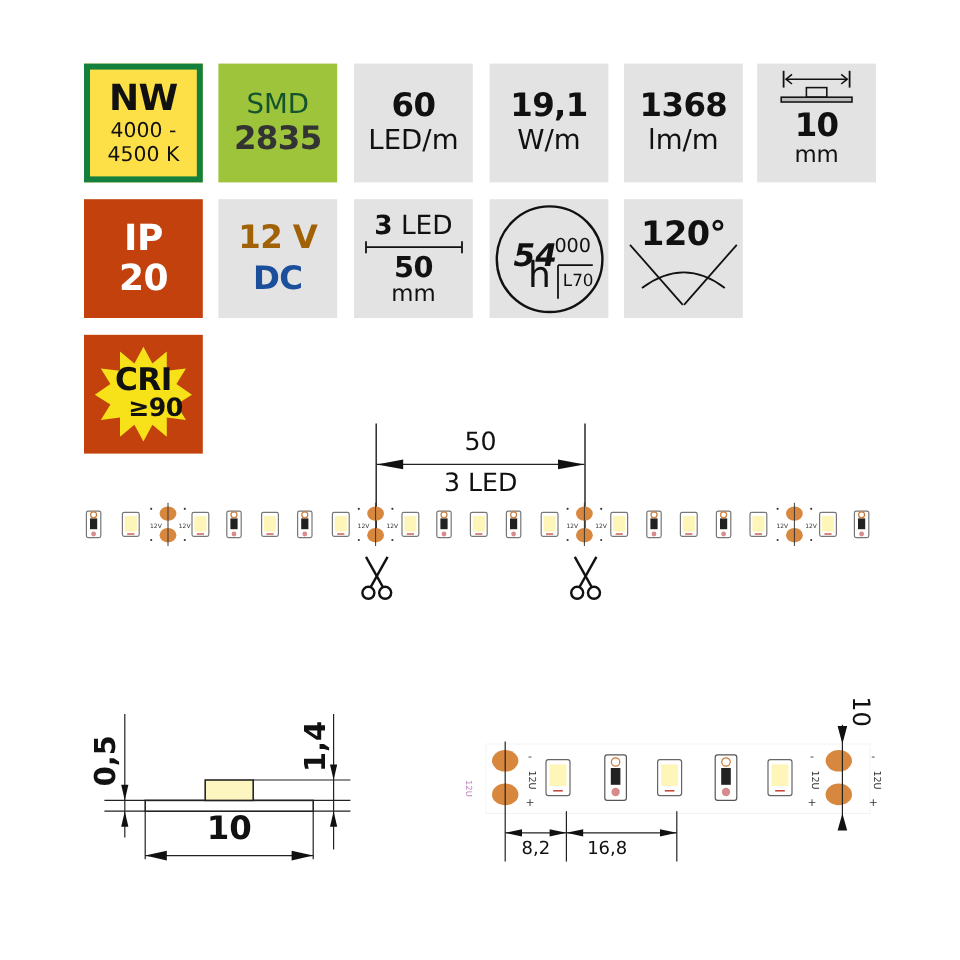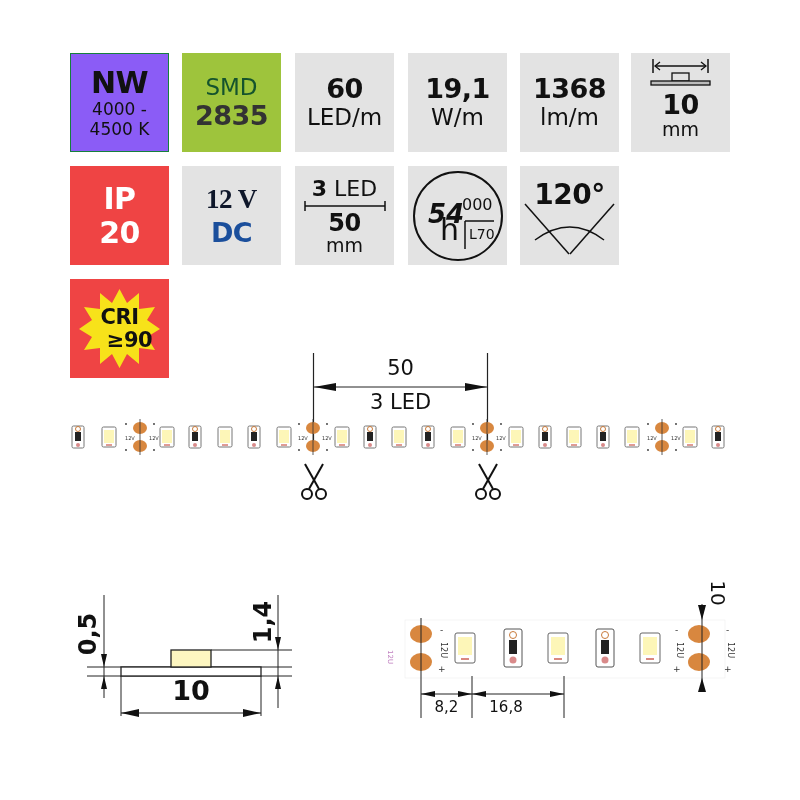--- a/index.html
+++ b/index.html
@@ -1,20 +1,20 @@
 <!DOCTYPE html>
 <html><head>
 <meta charset="utf-8">
 <style>
   html, body { margin:0; padding:0; background:#ffffff; }
   body { width:800px; height:800px; position:relative; overflow:hidden; font-family:"DejaVu Sans", sans-serif; color:#111; }
   .box { position:absolute; width:99px; height:99px; box-sizing:border-box; display:flex; flex-direction:column; align-items:center; justify-content:center; text-align:center; background:#e3e3e3; }
-  .box.white { background:#8b5cf6; border:1px solid #15803d; }
+  .box.white { background:#fde047; border:5px solid #15803d; }
   .box.green { background:#9ec43c; }
-  .box.dgray { background:#ef4444; }
+  .box.dgray { background:#c2410c; }
   .t-big { font-weight:bold; font-size:27px; line-height:30px; letter-spacing:-0.5px; }
   .t-reg { font-size:23px; line-height:27px; }
   .t-sm  { font-size:17px; line-height:20px; }
   .t-mm  { font-size:19px; line-height:20px; }
   .abs { position:absolute; }
   svg { position:absolute; overflow:visible; }
 </style>
 </head>
 <body>
 
@@ -57,21 +57,21 @@
   <div class="t-big" style="margin-top:-2px;line-height:28px;">10</div>
   <div class="t-mm">mm</div>
 </div>
 
 <div class="box dgray" style="left:70px;top:166px;">
   <div class="t-big" style="color:#fff;font-size:30px;line-height:34px;">IP</div>
   <div class="t-big" style="color:#fff;font-size:30px;line-height:34px;">20</div>
 </div>
 
 <div class="box" style="left:182px;top:166px;">
-  <div class="t-big" style="color:#0f172a;line-height:34px;font-family:Liberation Serif, serif;">12 V</div>
+  <div class="t-big" style="color:#a16207;line-height:34px;">12 V</div>
   <div class="t-big" style="color:#1b4f9c;line-height:34px;">DC</div>
 </div>
 
 <div class="box" style="left:295px;top:166px;">
   <div style="font-size:22px;line-height:24px;">
     <b>3</b>
     <span>LED</span>
   </div>
   <svg width="82" height="10" style="position:relative;">
     <line x1="1" y1="0" x2="1" y2="10" stroke="#111" stroke-width="1.5"></line>
@@ -100,21 +100,21 @@
     <line x1="5" y1="38" x2="49" y2="88" stroke="#111" stroke-width="1.5"></line>
     <line x1="94" y1="38" x2="50" y2="88" stroke="#111" stroke-width="1.5"></line>
     <path d="M15,74 Q50,48 84,74" fill="none" stroke="#111" stroke-width="1.5"></path>
   </svg>
 </div>
 
 <div class="box dgray" style="left:70px;top:279px;">
   <svg width="99" height="99" style="left:0;top:0;">
     <polygon fill="#f7e21a" points="49.5,10 57,24 69,14 69,30 85,28 77,41 90,50 77,58 85,71 69,69 69,85 57,75 49.5,89 42,75 30,85 30,69 14,71 22,58 9,50 22,41 14,28 30,30 30,14 42,24"></polygon>
   </svg>
-  <div class="t-big" style="position:relative;font-size:21px;line-height:23px;">CRI</div>
+  <div class="t-big" style="position:relative;font-size:26px;line-height:23px;">CRI</div>
   <div class="t-big" style="position:relative;font-size:21px;line-height:23px;margin-left:20px;">≥90</div>
 </div>
 
 <svg width="800" height="120" style="left:0;top:350px;">
   <line x1="313.5" y1="3" x2="313.5" y2="95" stroke="#222" stroke-width="1.2"></line>
   <line x1="487.5" y1="3" x2="487.5" y2="95" stroke="#222" stroke-width="1.2"></line>
   <line x1="314" y1="37" x2="487" y2="37" stroke="#222" stroke-width="1"></line>
   <polygon points="314,37 336,33 336,41" fill="#111"></polygon>
   <polygon points="487,37 465,33 465,41" fill="#111"></polygon>
 </svg>

